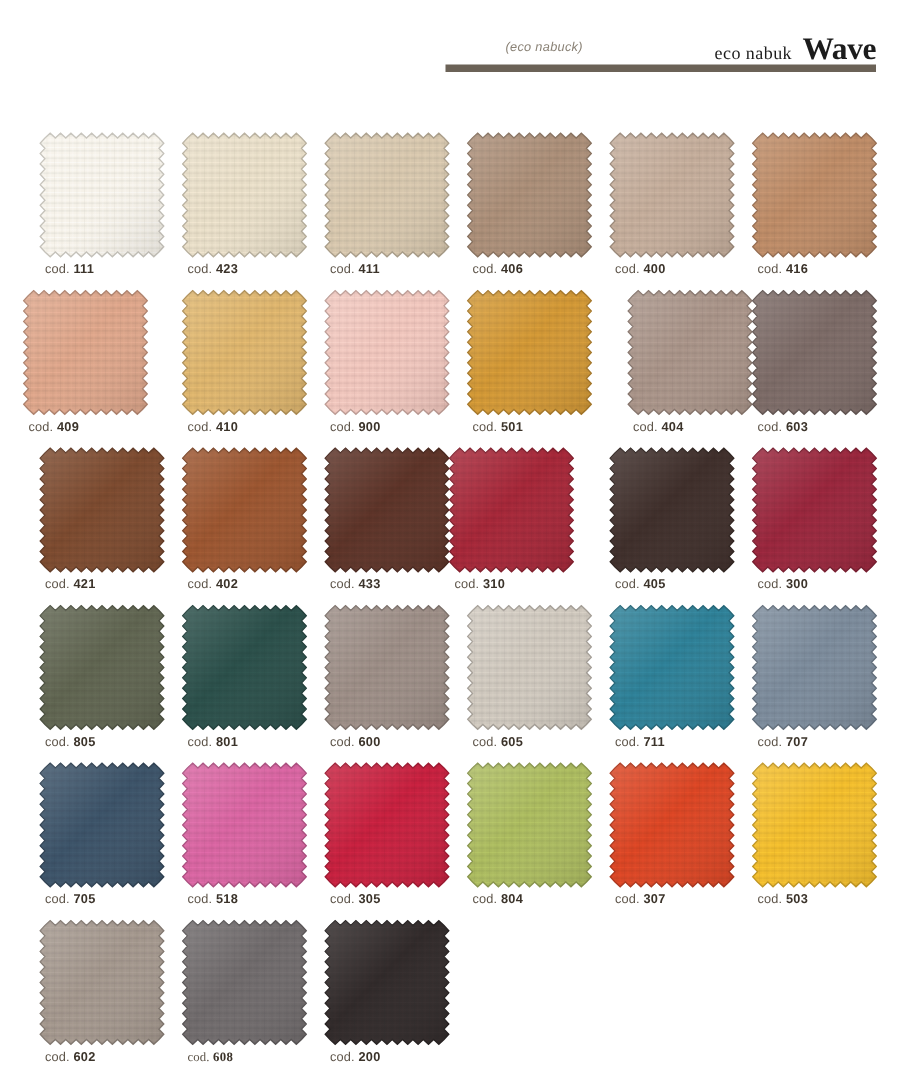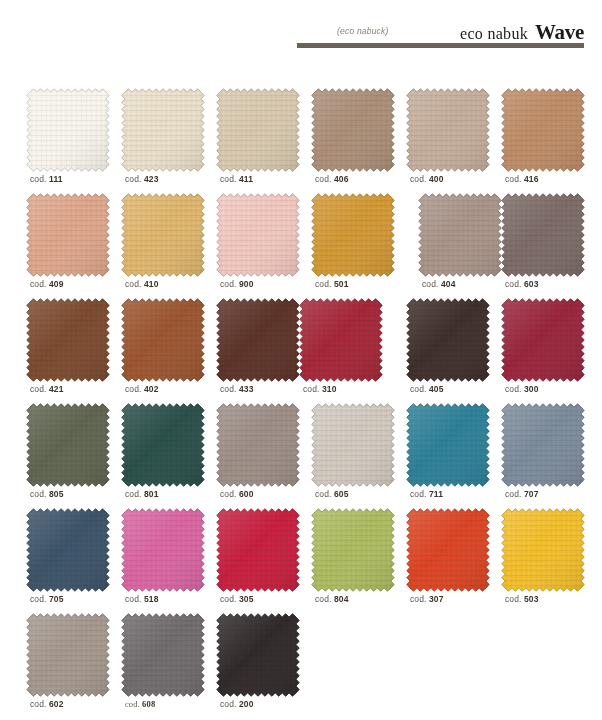--- a/index.html
+++ b/index.html
@@ -27,21 +27,21 @@
     margin-left:36px;
   }
   .brand{
     position:absolute;
     right:18px;top:20px;
     white-space:nowrap;
     font-family:"Liberation Serif", serif;
     color:#1c1c1c;
   }
   .brand-eco{
-    font-size:16px;
+    font-size:12px;
     letter-spacing:.3px;
     vertical-align:baseline;
   }
   .brand-wave{
     font-size:21px;
     font-weight:bold;
     letter-spacing:-.3px;
     margin-left:7px;
     vertical-align:baseline;
   }
@@ -236,21 +236,21 @@
               </linearGradient>
             </defs>
             <path d="M 4 4 L 7.454545454545455 0.7999999999999998 L 10.90909090909091 4 L 14.363636363636363 0.7999999999999998 L 17.81818181818182 4 L 21.272727272727273 0.7999999999999998 L 24.727272727272727 4 L 28.181818181818183 0.7999999999999998 L 31.636363636363637 4 L 35.09090909090909 0.7999999999999998 L 38.54545454545455 4 L 42 0.7999999999999998 L 45.45454545454545 4 L 48.90909090909091 0.7999999999999998 L 52.36363636363637 4 L 55.81818181818182 0.7999999999999998 L 59.27272727272727 4 L 62.72727272727273 0.7999999999999998 L 66.18181818181819 4 L 69.63636363636364 0.7999999999999998 L 73.0909090909091 4 L 76.54545454545455 0.7999999999999998 L 80 4 L 83.2 7.454545454545455 L 80 10.90909090909091 L 83.2 14.363636363636363 L 80 17.81818181818182 L 83.2 21.272727272727273 L 80 24.727272727272727 L 83.2 28.181818181818183 L 80 31.636363636363637 L 83.2 35.09090909090909 L 80 38.54545454545455 L 83.2 42 L 80 45.45454545454545 L 83.2 48.90909090909091 L 80 52.36363636363637 L 83.2 55.81818181818182 L 80 59.27272727272727 L 83.2 62.72727272727273 L 80 66.18181818181819 L 83.2 69.63636363636364 L 80 73.0909090909091 L 83.2 76.54545454545455 L 80 80 L 76.54545454545455 83.2 L 73.0909090909091 80 L 69.63636363636364 83.2 L 66.18181818181819 80 L 62.72727272727273 83.2 L 59.27272727272727 80 L 55.81818181818181 83.2 L 52.36363636363636 80 L 48.90909090909091 83.2 L 45.45454545454545 80 L 42 83.2 L 38.54545454545455 80 L 35.09090909090909 83.2 L 31.636363636363633 80 L 28.18181818181818 83.2 L 24.727272727272727 80 L 21.272727272727273 83.2 L 17.81818181818182 80 L 14.36363636363636 83.2 L 10.909090909090907 80 L 7.454545454545453 83.2 L 4 80 L 0.7999999999999998 76.54545454545455 L 4 73.0909090909091 L 0.7999999999999998 69.63636363636364 L 4 66.18181818181819 L 0.7999999999999998 62.72727272727273 L 4 59.27272727272727 L 0.7999999999999998 55.81818181818181 L 4 52.36363636363636 L 0.7999999999999998 48.90909090909091 L 4 45.45454545454545 L 0.7999999999999998 42 L 4 38.54545454545455 L 0.7999999999999998 35.09090909090909 L 4 31.636363636363633 L 0.7999999999999998 28.18181818181818 L 4 24.727272727272727 L 0.7999999999999998 21.272727272727273 L 4 17.81818181818182 L 0.7999999999999998 14.36363636363636 L 4 10.909090909090907 L 0.7999999999999998 7.454545454545453 L 4 4 Z" fill="url(#tex5)" stroke="#966e52" stroke-width="0.9"></path>
             <path d="M 4 4 L 7.454545454545455 0.7999999999999998 L 10.90909090909091 4 L 14.363636363636363 0.7999999999999998 L 17.81818181818182 4 L 21.272727272727273 0.7999999999999998 L 24.727272727272727 4 L 28.181818181818183 0.7999999999999998 L 31.636363636363637 4 L 35.09090909090909 0.7999999999999998 L 38.54545454545455 4 L 42 0.7999999999999998 L 45.45454545454545 4 L 48.90909090909091 0.7999999999999998 L 52.36363636363637 4 L 55.81818181818182 0.7999999999999998 L 59.27272727272727 4 L 62.72727272727273 0.7999999999999998 L 66.18181818181819 4 L 69.63636363636364 0.7999999999999998 L 73.0909090909091 4 L 76.54545454545455 0.7999999999999998 L 80 4 L 83.2 7.454545454545455 L 80 10.90909090909091 L 83.2 14.363636363636363 L 80 17.81818181818182 L 83.2 21.272727272727273 L 80 24.727272727272727 L 83.2 28.181818181818183 L 80 31.636363636363637 L 83.2 35.09090909090909 L 80 38.54545454545455 L 83.2 42 L 80 45.45454545454545 L 83.2 48.90909090909091 L 80 52.36363636363637 L 83.2 55.81818181818182 L 80 59.27272727272727 L 83.2 62.72727272727273 L 80 66.18181818181819 L 83.2 69.63636363636364 L 80 73.0909090909091 L 83.2 76.54545454545455 L 80 80 L 76.54545454545455 83.2 L 73.0909090909091 80 L 69.63636363636364 83.2 L 66.18181818181819 80 L 62.72727272727273 83.2 L 59.27272727272727 80 L 55.81818181818181 83.2 L 52.36363636363636 80 L 48.90909090909091 83.2 L 45.45454545454545 80 L 42 83.2 L 38.54545454545455 80 L 35.09090909090909 83.2 L 31.636363636363633 80 L 28.18181818181818 83.2 L 24.727272727272727 80 L 21.272727272727273 83.2 L 17.81818181818182 80 L 14.36363636363636 83.2 L 10.909090909090907 80 L 7.454545454545453 83.2 L 4 80 L 0.7999999999999998 76.54545454545455 L 4 73.0909090909091 L 0.7999999999999998 69.63636363636364 L 4 66.18181818181819 L 0.7999999999999998 62.72727272727273 L 4 59.27272727272727 L 0.7999999999999998 55.81818181818181 L 4 52.36363636363636 L 0.7999999999999998 48.90909090909091 L 4 45.45454545454545 L 0.7999999999999998 42 L 4 38.54545454545455 L 0.7999999999999998 35.09090909090909 L 4 31.636363636363633 L 0.7999999999999998 28.18181818181818 L 4 24.727272727272727 L 0.7999999999999998 21.272727272727273 L 4 17.81818181818182 L 0.7999999999999998 14.36363636363636 L 4 10.909090909090907 L 0.7999999999999998 7.454545454545453 L 4 4 Z" fill="url(#tex5g)" stroke="none"></path>
           </svg>
         </div>
         <div class="label"><span>cod.</span> <b>416</b></div>
       </div>
     </div>
     <div class="row">
-      <div class="cell" style="left: 26px; text-align: right;">
+      <div class="cell" style="left: 15px; text-align: right;">
         <div class="swatch-wrap">
           <svg class="swatch-svg" viewBox="0 0 84 84">
             <defs>
               <pattern id="tex6" width="5" height="5" patternUnits="userSpaceOnUse">
                 <rect width="5" height="5" fill="#dba489"></rect>
                 <path d="M0 0 L5 0" stroke="#f1b497" stroke-width="1" opacity=".55"></path>
                 <path d="M0 2.5 L5 2.5" stroke="#af836e" stroke-width="0.8" opacity=".35"></path>
                 <path d="M0 0 L0 5" stroke="#af836e" stroke-width="0.8" opacity=".28"></path>
                 <path d="M2.5 0 L2.5 5" stroke="#f1b497" stroke-width="0.7" opacity=".30"></path>
               </pattern>

